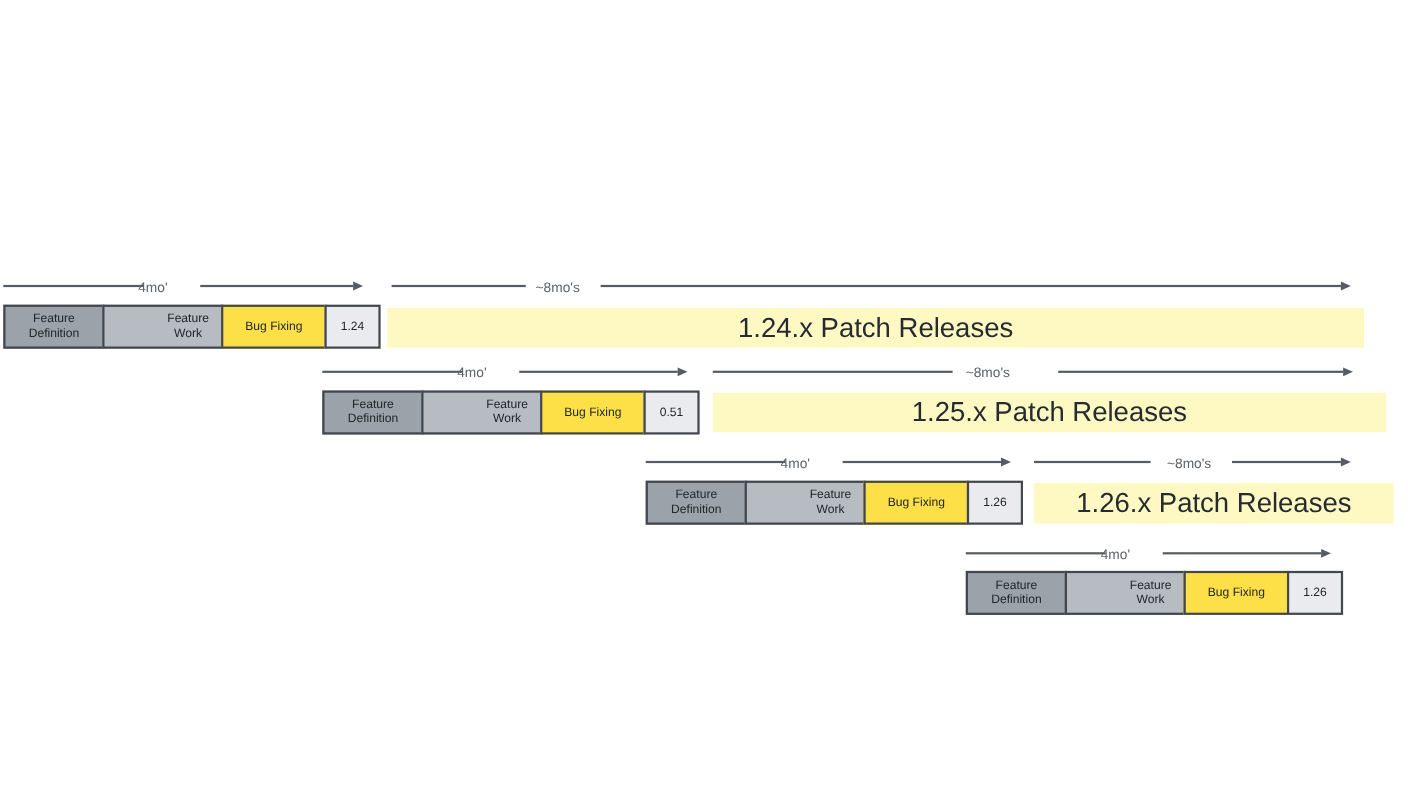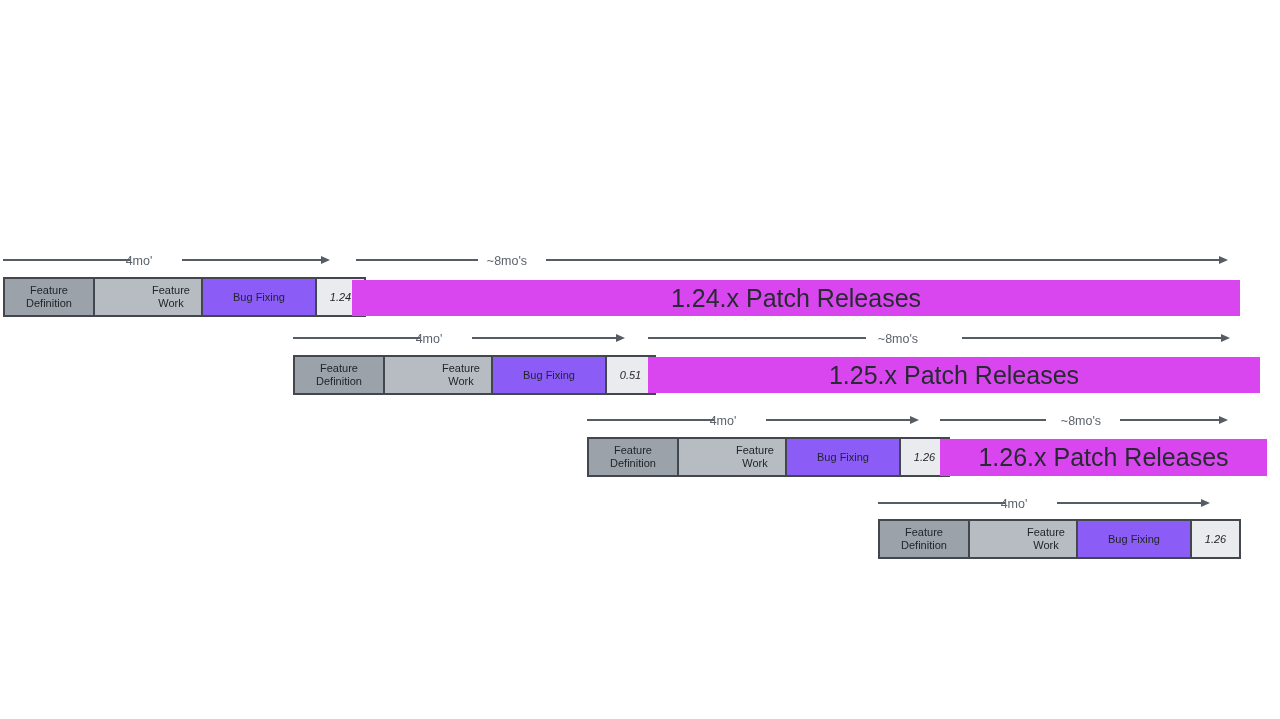--- a/index.html
+++ b/index.html
@@ -29,30 +29,30 @@
   .pa2 .seg1{left:0;width:218px;} .pa2 .lbl{left:250px;} .pa2 .seg2{left:314px;right:9px;}
   .pa3{left:940px;top:412px;width:288px;}
   .pa3 .seg1{left:0;width:106px;} .pa3 .lbl{left:141px;} .pa3 .seg2{left:180px;right:9px;}
   
   .boxes{position:absolute;display:flex;height:40px;}
   .pbox{box-sizing:border-box;border:2px solid #42474d;display:flex;align-items:center;
     justify-content:center;text-align:center;font-size:11px;line-height:13px;color:#22262b;}
   .pbox + .pbox{margin-left:-2px;}
   .pbox.fd{width:92px;background:#9ba2a9;}
   .pbox.fw{width:110px;background:#b6bcc2;justify-content:flex-end;}
-  .pbox.bf{width:116px;background:#8b5cf6;}
-  .pbox.ver{width:51px;background:#e9ebee;font-style:italic;}
+  .pbox.bf{width:96px;background:#fde047;}
+  .pbox.ver{width:51px;background:#e9ebee;}
   .pbox .t{display:inline-block;max-width:60px;}
   .pbox.ver .t{max-width:none;}
   .bx1{left:3px;top:277px;}
   .bx2{left:293px;top:355px;}
   .bx3{left:587px;top:437px;}
   .bx4{left:878px;top:519px;}
   
-  .bar{position:absolute;background:#d946ef;display:flex;align-items:center;justify-content:center;}
+  .bar{position:absolute;background:#fef9c3;display:flex;align-items:center;justify-content:center;}
   .bar span{font-size:25px;color:#262b31;white-space:nowrap;}
   .bar1{left:352px;top:280px;width:888px;height:36px;}
   .bar2{left:648px;top:357px;width:612px;height:36px;}
   .bar3{left:940px;top:439px;width:327px;height:37px;}
 </style>
 </head>
 <body>
 
 <div id="canvas">
 

